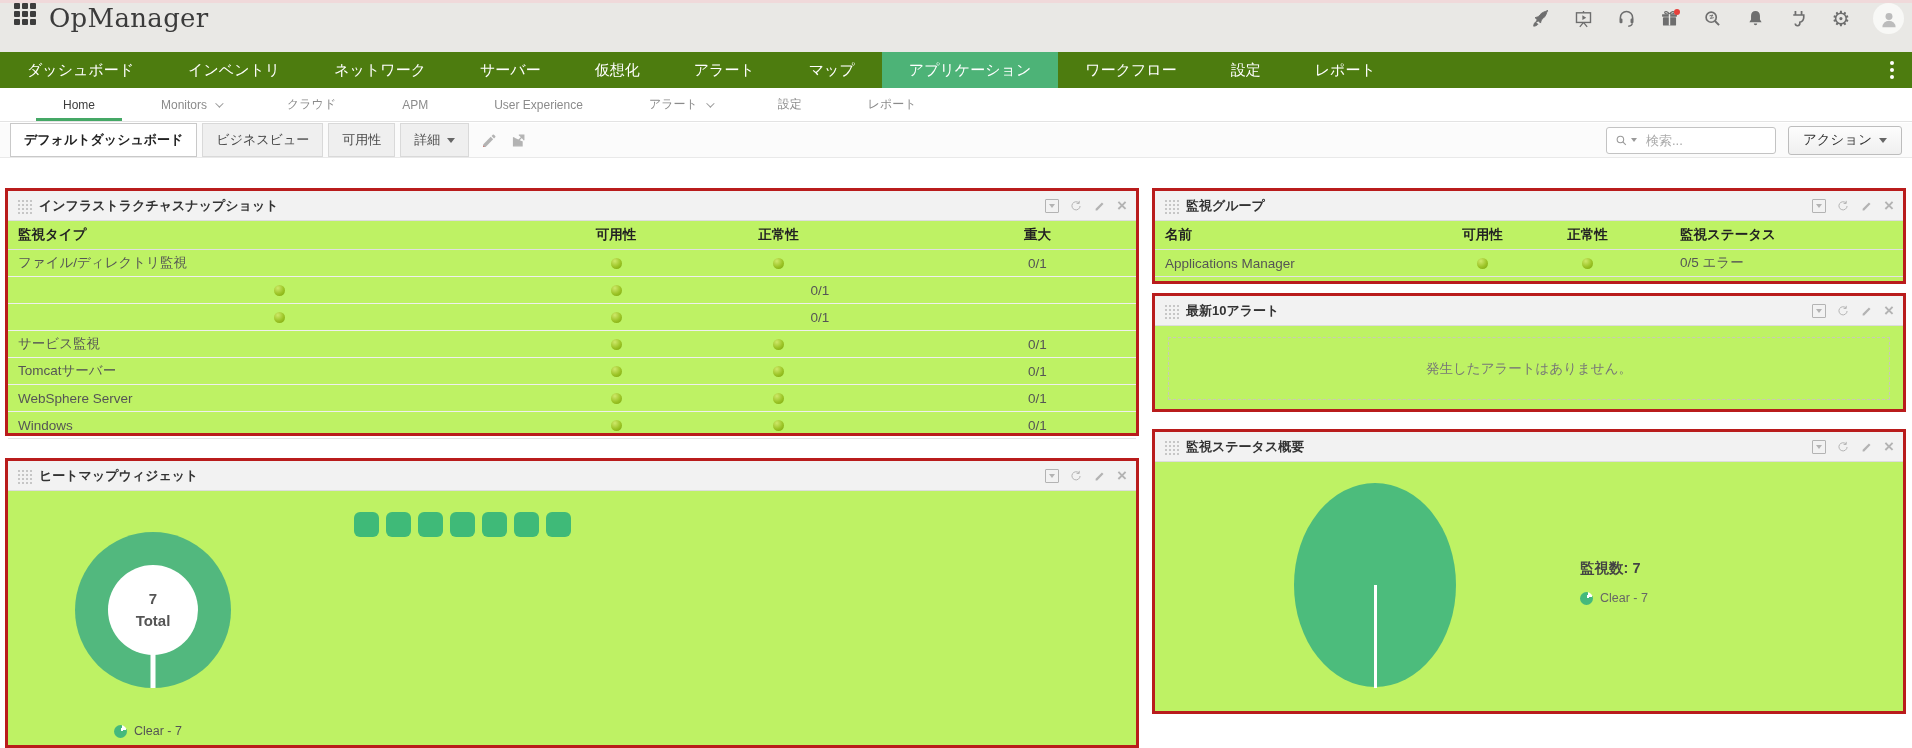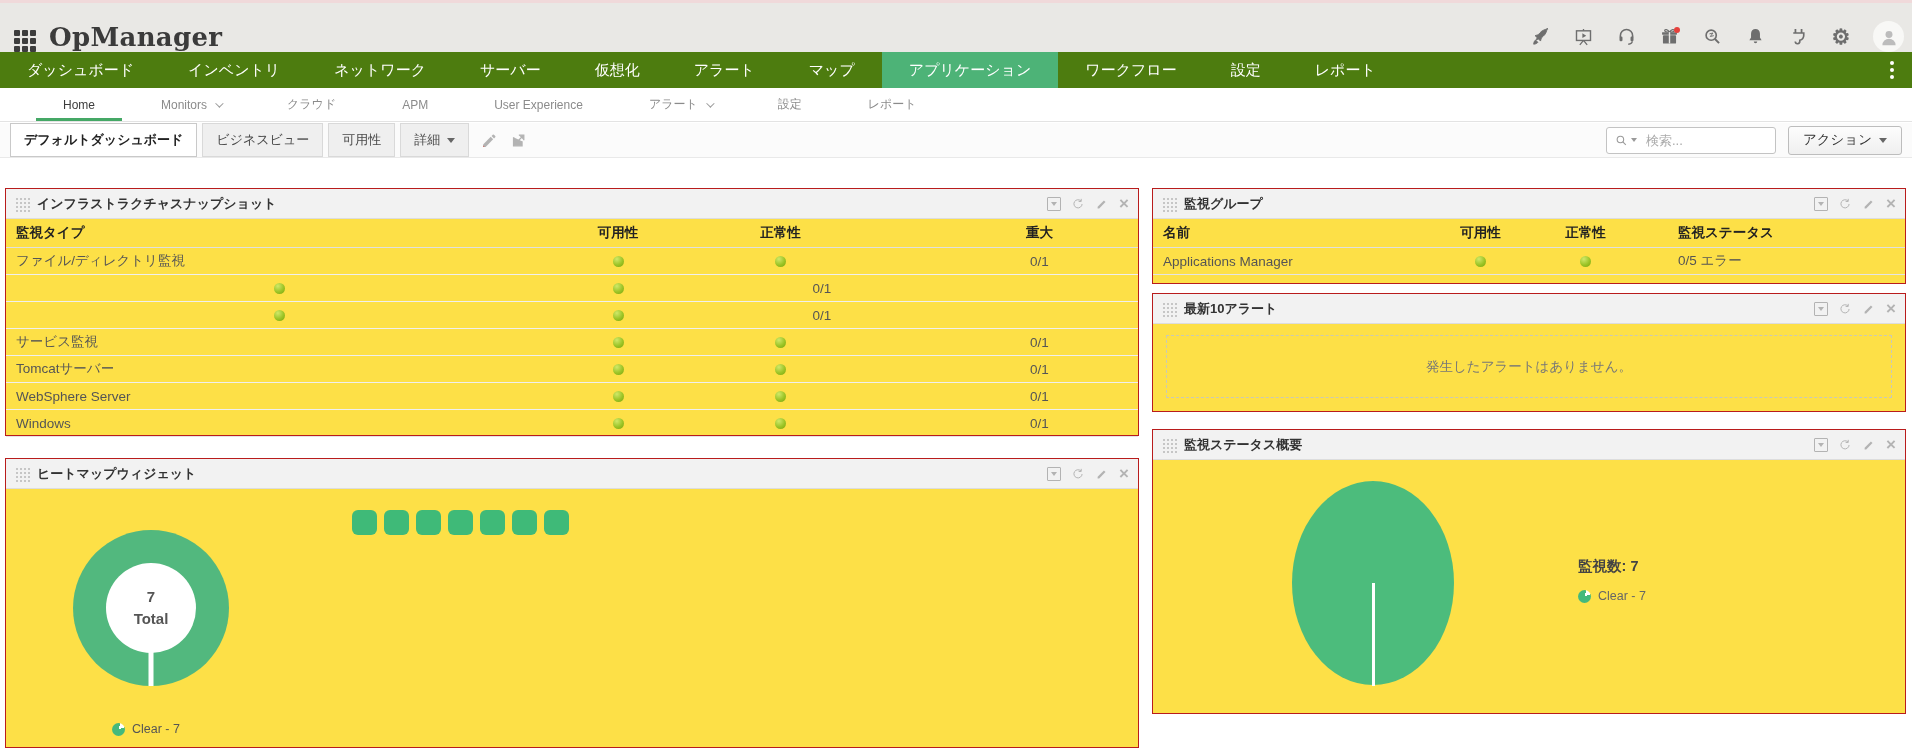--- a/index.html
+++ b/index.html
@@ -3,21 +3,21 @@
 <meta charset="utf-8">
 <style>
   * { box-sizing: border-box; }
   html,body { margin:0; padding:0; }
   body {
     width:1912px; height:748px; position:relative; overflow:hidden;
     font-family:"Liberation Sans", sans-serif; background:#fff; color:#333;
   }
   
   .topstrip { position:absolute; top:0; left:0; right:0; height:3px; background:#f0d9da; }
-  .topbar { position:absolute; top:3px; left:0; right:0; height:49px; background:#e9e8e5; display:flex; align-items:flex-end;font-weight:bold; }
+  .topbar { position:absolute; top:3px; left:0; right:0; height:49px; background:#e9e8e5; display:flex; align-items:flex-start; }
   .grid-icon { width:22px; height:22px; margin-left:14px; display:grid; grid-template-columns:repeat(3,6px); grid-template-rows:repeat(3,6px); gap:2px; cursor:pointer; }
   .grid-icon i { background:#3d3d3d; border-radius:1px; }
   .logo { font-family:"DejaVu Serif", serif; font-size:26px; color:#3b3b3b; margin-left:13px; letter-spacing:.3px; }
   .topbar-icons { margin-left:auto; display:flex; align-items:center; gap:21px; margin-right:8px; }
   .tb-icon { width:22px; height:22px; position:relative; display:flex; align-items:center; justify-content:center; cursor:pointer; }
   .tb-icon svg { width:21px; height:21px; fill:#6e6e6e; stroke:#6e6e6e; }
   .gear-char { font-size:21px; color:#6e6e6e; line-height:1; }
   .red-dot { position:absolute; top:1px; right:0; width:6px; height:6px; border-radius:50%; background:#e6413c; }
   .avatar { width:31px; height:31px; border-radius:50%; background:#f8f8f6; display:flex; align-items:center; justify-content:center; overflow:hidden; cursor:pointer; }
   .avatar svg { width:22px; height:22px; fill:#bcbcbc; }
@@ -42,21 +42,21 @@
   .tool-ic { margin-left:12px; cursor:pointer; display:flex; align-items:center; }
   .tool-ic svg { width:17px; height:17px; fill:#b3b3b3; stroke:#b3b3b3; }
   .toolbar-right { margin-left:auto; display:flex; align-items:center; gap:12px; }
   .search-box { width:170px; height:27px; background:#fff; border:1px solid #c3c3c3; border-radius:3px; display:flex; align-items:center; padding:0 8px; gap:3px; }
   .search-box svg { width:13px; height:13px; fill:none; stroke:#9a9a9a; stroke-width:2; flex:none; }
   .search-caret { width:0; height:0; border-left:3px solid transparent; border-right:3px solid transparent; border-top:4px solid #9a9a9a; flex:none; }
   .search-box input { border:none; outline:none; width:100%; font-size:13px; color:#555; font-family:inherit; margin-left:4px; background:transparent; }
   .search-box input::placeholder { color:#a9a9a9; }
   .action-btn { height:29px; padding:0 14px; background:linear-gradient(#fdfdfd,#efefef); border:1px solid #bdbdbd; border-radius:3px; font-size:13.5px; color:#333; display:flex; align-items:center; gap:7px; cursor:pointer; white-space:nowrap; }
   
-  .widget { position:absolute; border:1px solid #b91c1c; background:#fde047; }
+  .widget { position:absolute; border:3px solid #b91c1c; background:#bef264; }
   .widget-header { height:30px; background:#f2f2f2; border-bottom:1px solid #ddd; display:flex; align-items:center; padding:0 9px; }
   .drag-dots { width:15px; height:16px; margin-right:7px; cursor:move;
     background-image:radial-gradient(circle, #c6c6c6 1.1px, transparent 1.2px); background-size:4px 4px; background-position:0 1px; }
   .widget-title { font-size:13px; font-weight:bold; color:#333; white-space:nowrap; }
   .widget-icons { margin-left:auto; display:flex; align-items:center; gap:10px; }
   .wi { color:#b3b3b3; cursor:pointer; display:flex; align-items:center; justify-content:center; }
   .wi-min { width:14px; height:14px; border:1px solid #b3b3b3; border-radius:1px; }
   .wi-min i { width:0; height:0; border-left:3.5px solid transparent; border-right:3.5px solid transparent; border-top:4.5px solid #b3b3b3; }
   .wi svg { width:14px; height:14px; fill:none; stroke:#b3b3b3; stroke-width:1.7; }
   .wi-close { font-size:17px; line-height:1; color:#b3b3b3; font-weight:bold; }

